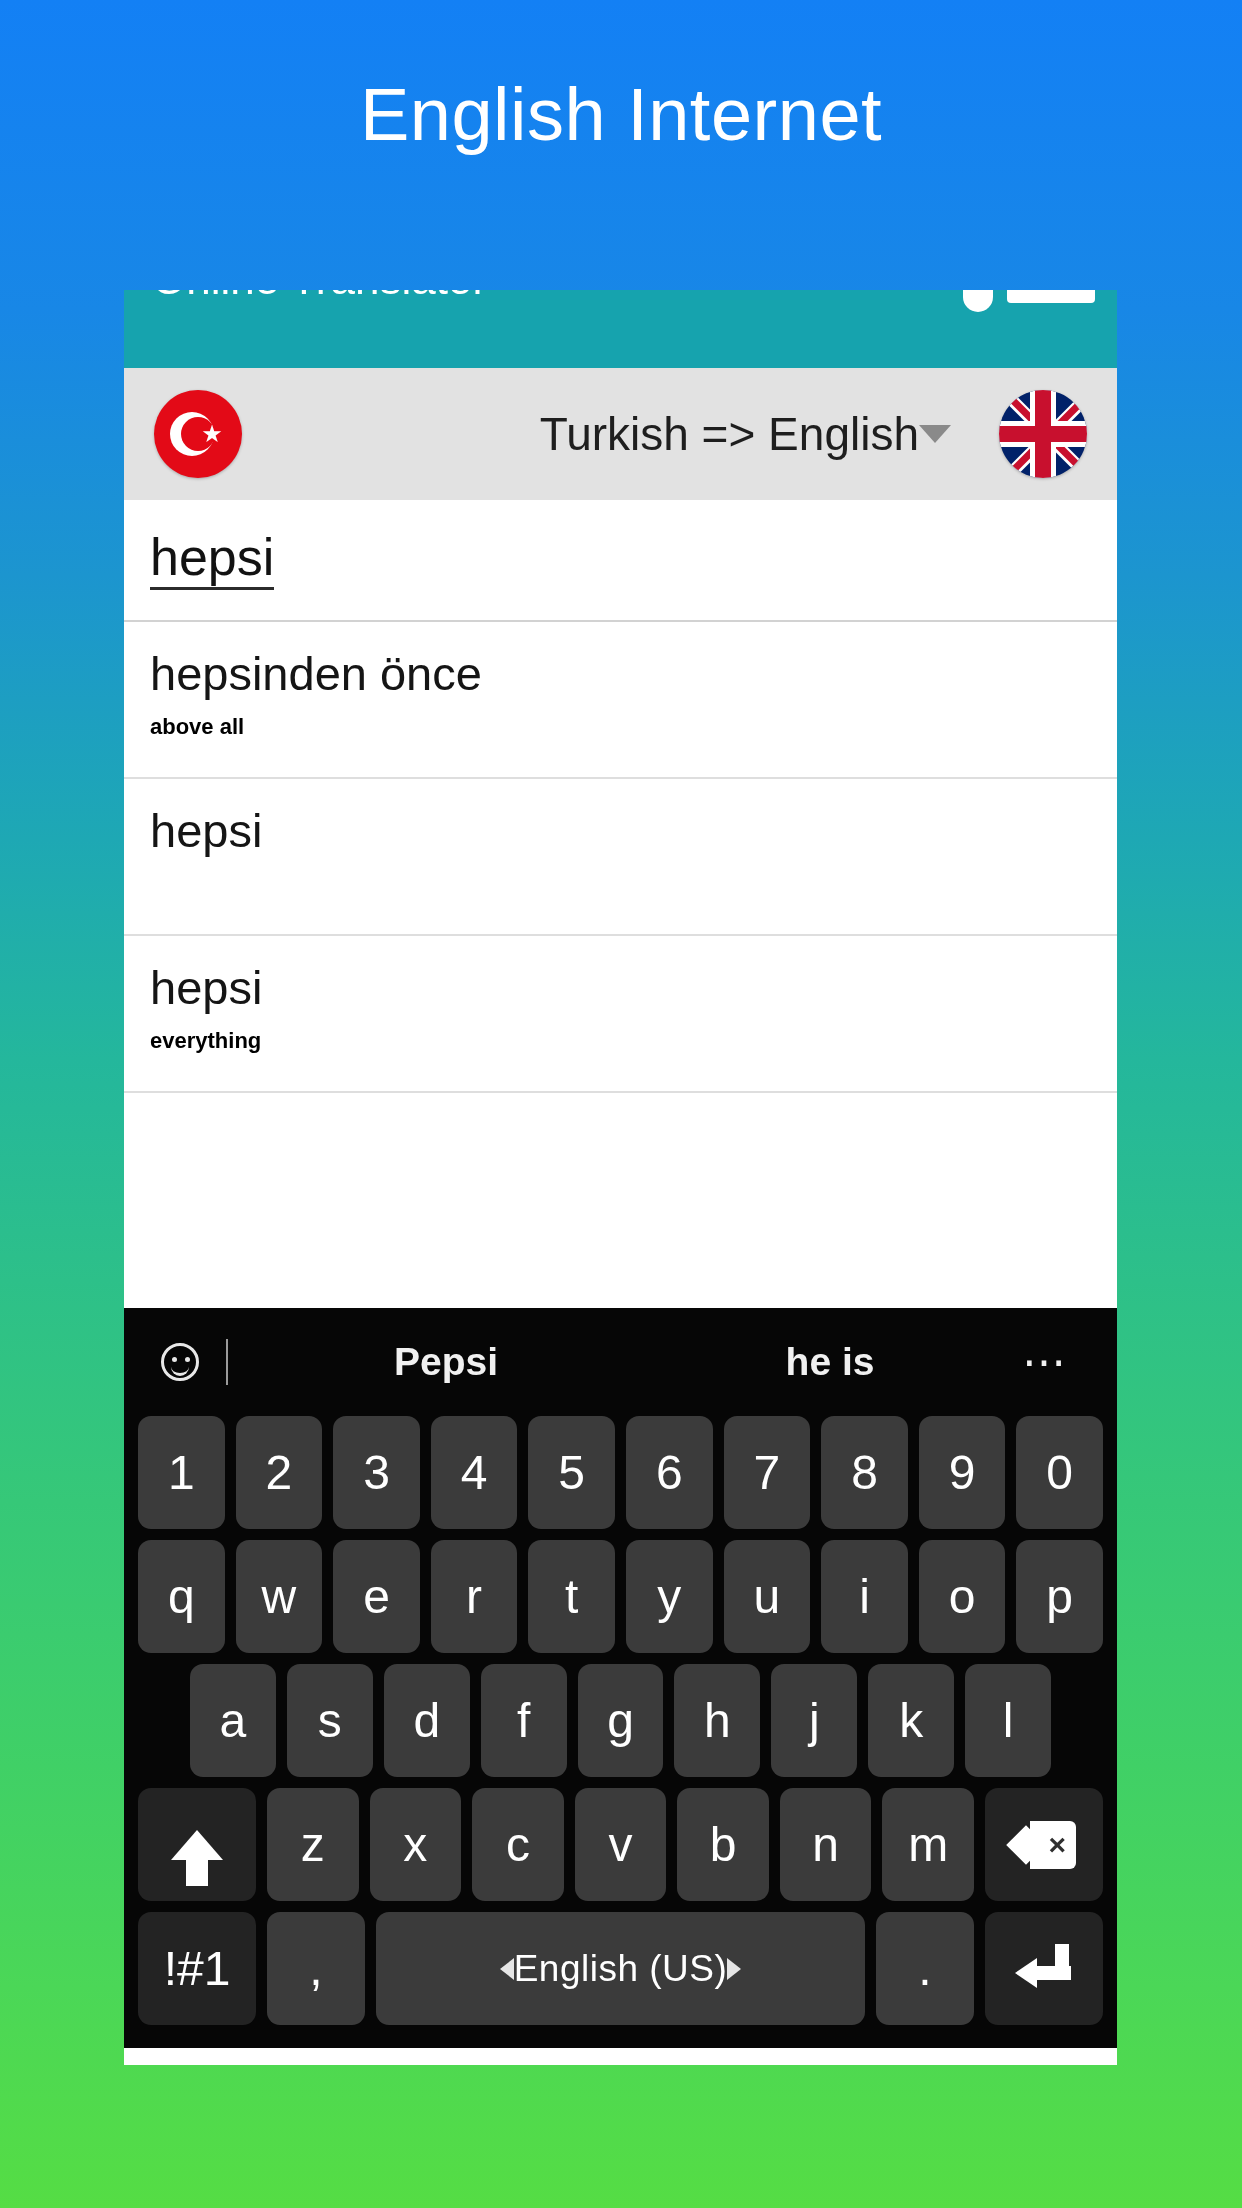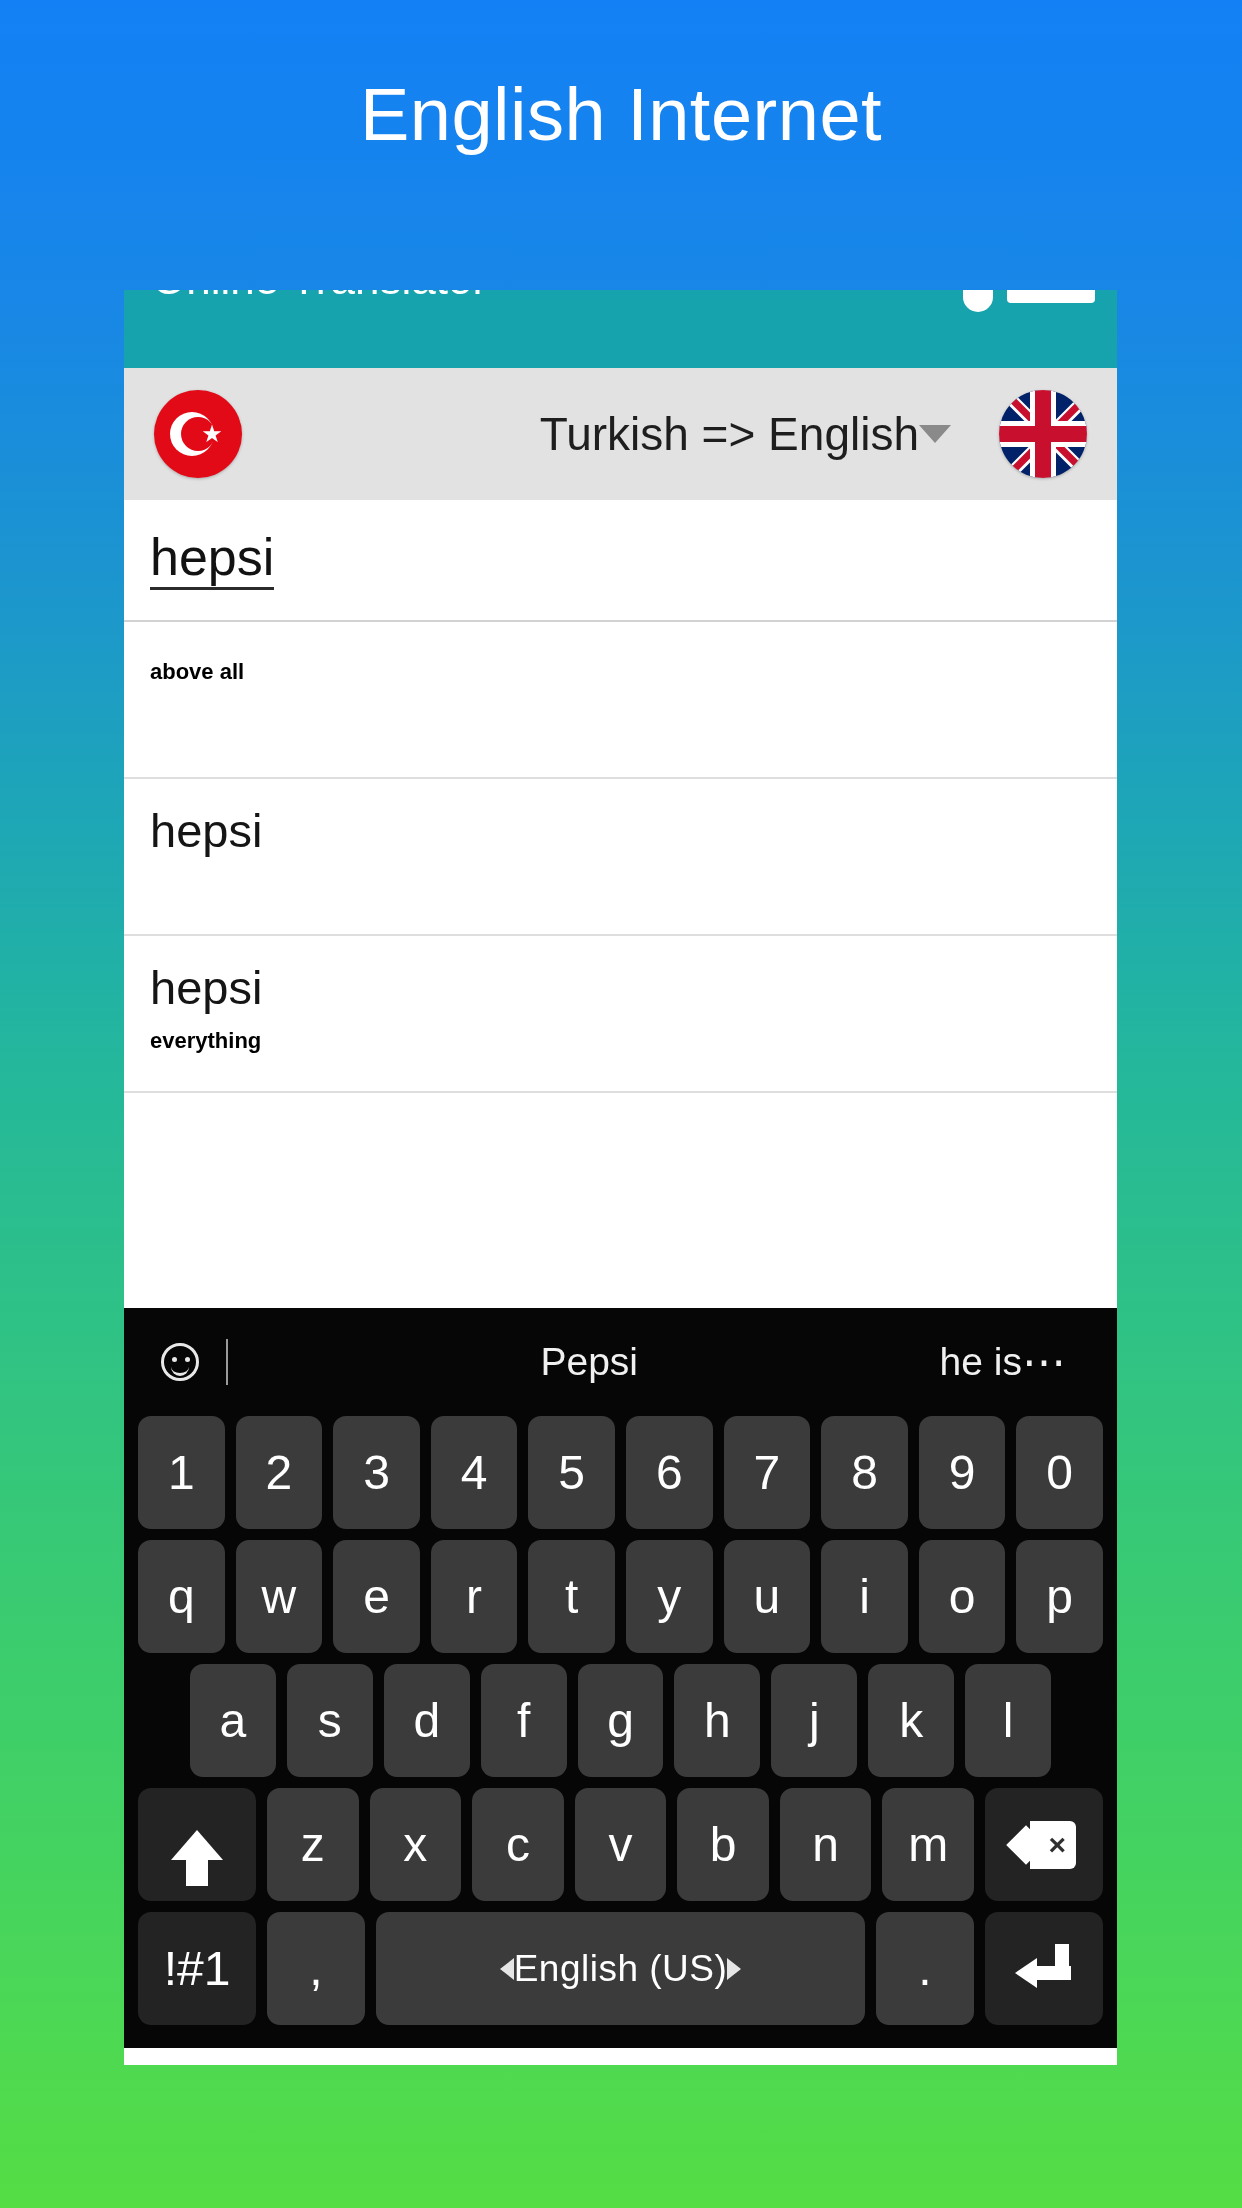--- a/index.html
+++ b/index.html
@@ -281,24 +281,24 @@
     margin: 0 26px 0 20px;
     flex: 0 0 auto;
   }
   .sug-list {
     flex: 1 1 auto;
     display: flex;
     align-items: center;
   }
   .sug {
     flex: 1 1 0;
-    text-align: right;
+    text-align: center;
     color: #f0f0f0;
     font-size: 39px;
-    font-weight: 400;
+    font-weight: 700;
   }
   .sug-more {
     flex: 0 0 auto;
     color: #f0f0f0;
     font-size: 44px;
     letter-spacing: 5px;
     padding-right: 16px;
     line-height: 0.5;
   }
 
@@ -450,20 +450,21 @@
       <div class="cr-h"></div>
     </div>
   </div>
 
   <div class="search-row">
     <span class="search-value" placeholder="hepsi">hepsi</span>
   </div>
 
   <div class="results">
     <div class="result-item">
+      <div class="result-source">hepsinden önce</div>
       <div class="result-target">above all</div>
     </div>
     <div class="result-item">
       <div class="result-source">hepsi</div>
     </div>
     <div class="result-item">
       <div class="result-source">hepsi</div>
       <div class="result-target">everything</div>
     </div>
     <div class="results-blank"></div>

